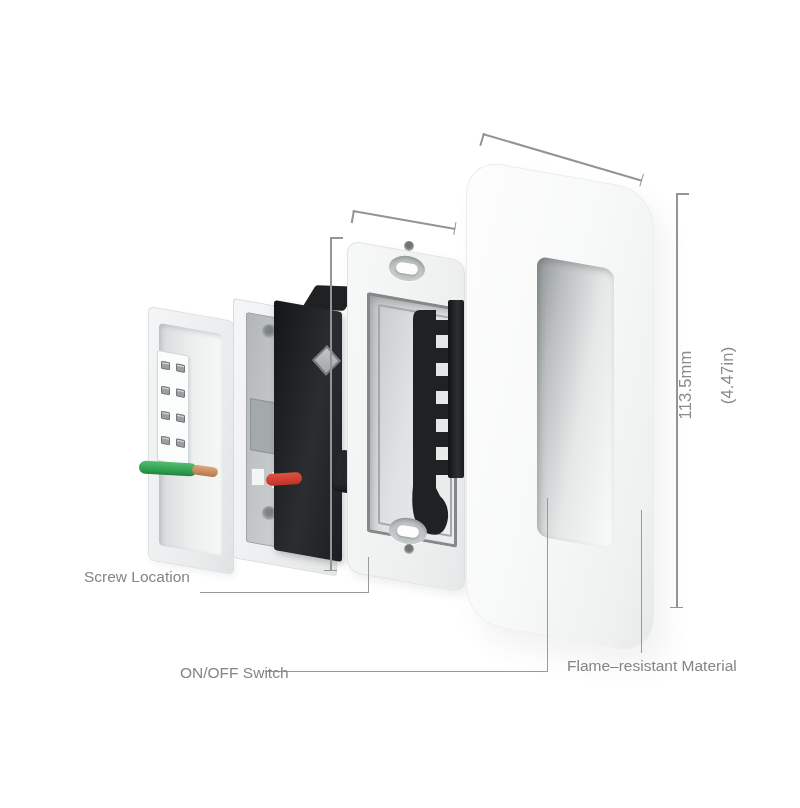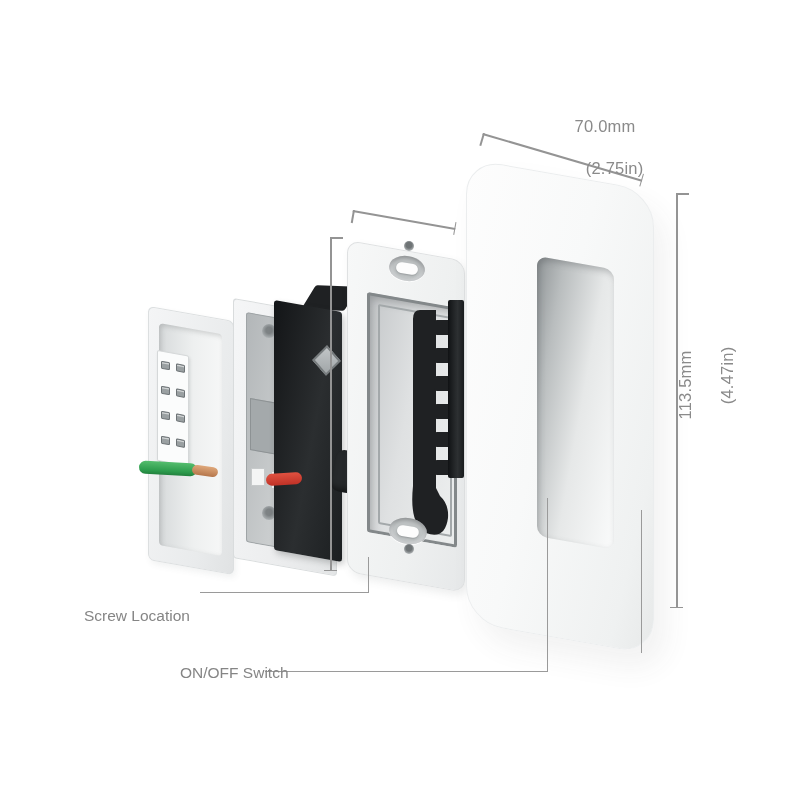--- a/index.html
+++ b/index.html
@@ -190,43 +190,42 @@
   </div>
   <div class="part hole" style="left:404px;top:544px;width:10px;height:10px;"></div>
 
   <div class="part wall-plate skew"></div>
   <div class="part plate-opening skew"></div>
 
   <div class="dline hdim" style="left:483px;top:133px;width:166px;transform:rotate(16.4deg);">
     <span class="tick start"></span>
     <span class="tick end"></span>
   </div>
-  <div class="dim-label" style="left:540px;top:116px;width:130px;"><span>70.0mm</span><br>
-    <span>(2.75in)</span></div>
 
   <div class="dline hdim" style="left:353px;top:210px;width:104px;transform:rotate(10deg);">
     <span class="tick start"></span>
     <span class="tick end"></span>
   </div>
 
   <div class="dline vdim" style="left:330px;top:237px;height:334px;">
     <span class="tick start"></span>
     <span class="tick end"></span>
   </div>
 
   <div class="dline vdim" style="left:676px;top:193px;height:415px;">
     <span class="tick start"></span>
     <span class="tick end"></span>
   </div>
   <div class="dim-label" style="left:637px;top:363px;width:120px;height:44px;transform:rotate(-90deg);"><span>113.5mm</span><br>
     <span>(4.47in)</span></div>
 
   <div class="leader" style="left:200px;top:592px;width:169px;height:1.4px;"></div>
   <div class="leader" style="left:368px;top:557px;width:1.4px;height:36px;"></div>
-  <div class="callout" style="left:84px;top:607px;">Screw Location</div>
+  <div class="callout" style="left:84px;top:568px;">Screw Location</div>
 
   <div class="leader" style="left:265px;top:671px;width:283px;height:1.4px;"></div>
   <div class="leader" style="left:546.5px;top:498px;width:1.4px;height:174px;"></div>
   <div class="callout" style="left:150px;top:664px;margin-left:30px;">ON/OFF Switch</div>
 
   <div class="leader" style="left:640.5px;top:510px;width:1.4px;height:143px;"></div>
+  <div class="callout" style="left:567px;top:657px;">Flame–resistant Material</div>
 
 </div>
 
 </body></html>

